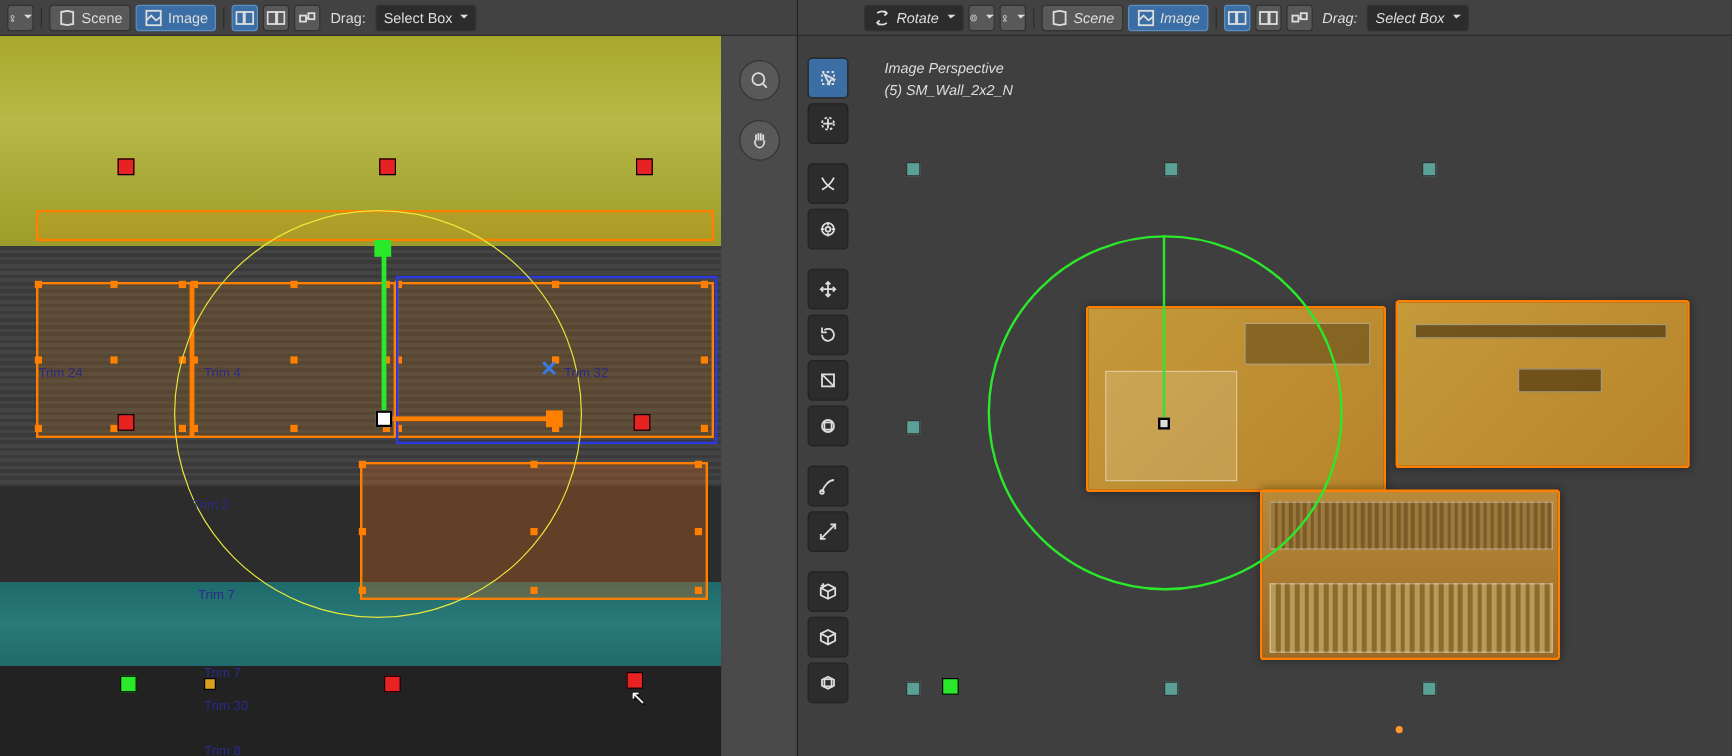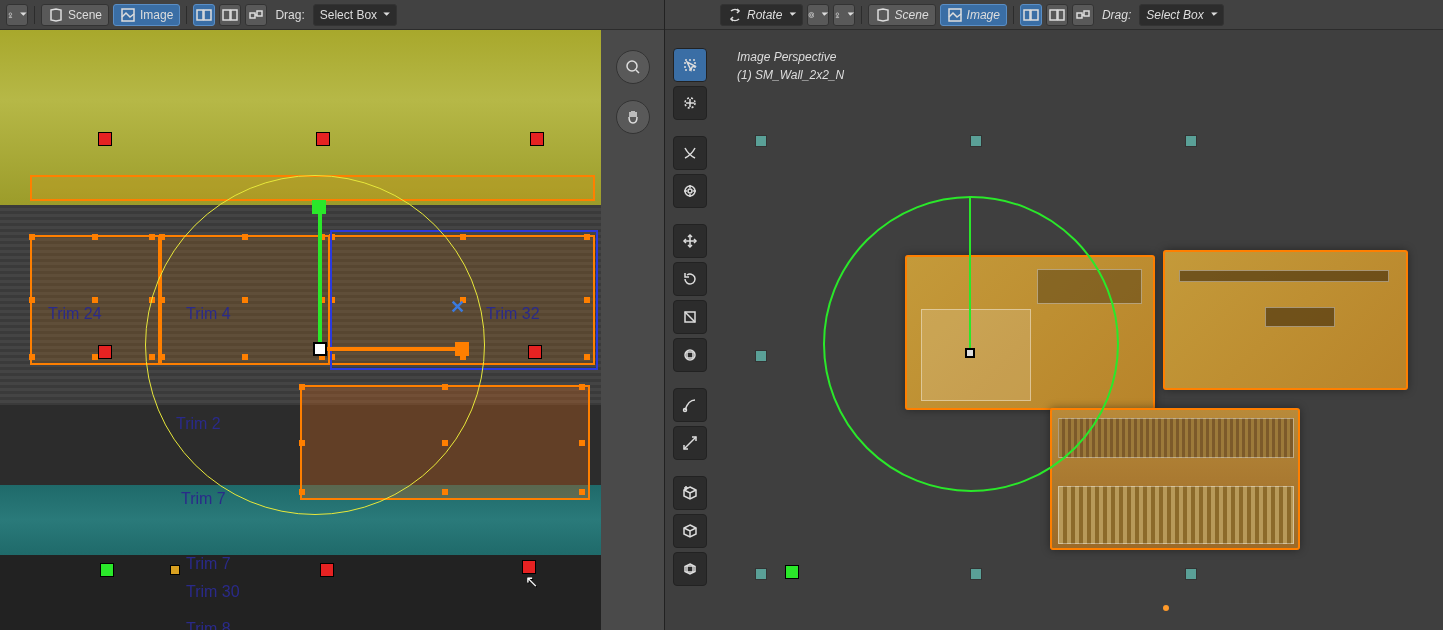--- a/index.html
+++ b/index.html
@@ -34,21 +34,21 @@
 .uv-right-col { position:absolute; right:0; top:0; width:63px; height:100%; background:#4a4a4a; display:flex; flex-direction:column; align-items:center; gap:16px; padding-top:20px; }
 .circ-btn { width:34px; height:34px; border-radius:50%; background:#595959; display:flex; align-items:center; justify-content:center; color:#ddd; font-size:16px; cursor:pointer; border:1px solid #333; }
 
 
 .island { position:absolute; border:2px solid #ff7f00; background:rgba(255,140,0,0.15); }
 .island .dot { position:absolute; width:6px; height:6px; background:#ff7f00; transform:translate(-50%,-50%); }
 .corner-tl{top:0;left:0}.corner-tr{top:0;right:0}.corner-bl{bottom:0;left:0}.corner-br{bottom:0;right:0}
 .mid-t{top:0;left:50%}.mid-b{bottom:0;left:50%}.mid-l{left:0;top:50%}.mid-r{right:0;top:50%}
 .mid-c{left:50%;top:50%}
 
-.trim-label { position:absolute; font-size:16px; color:#2a2a8a; font-weight:500;margin-left:16px; }
+.trim-label { position:absolute; font-size:11px; color:#2a2a8a; font-weight:500; }
 
 .gizmo-circle-y { position:absolute; border:1px solid #e8e83a; border-radius:50%; }
 .gizmo-axis-g { position:absolute; background:#2ae82a; }
 .gizmo-axis-r { position:absolute; background:#ff7f00; }
 .gizmo-handle { position:absolute; width:14px; height:14px; }
 .gh-green { background:#2ae82a; }
 .gh-orange { background:#ff7f00; }
 .gh-center { background:#fff; border:2px solid #000; }
 
 .red-sq { position:absolute; width:14px; height:14px; background:#e62222; border:1px solid #000; }
@@ -395,21 +395,21 @@
           <div class="tool">
             <svg class="ico" viewBox="0 0 16 16">
               <path d="M8 3l5 2.5v5L8 13l-5-2.5v-5z"></path>
               <rect x="5" y="5" width="6" height="6"></rect>
             </svg>
           </div>
         </div>
 
     <div class="persp-text">
       <div>Image Perspective</div>
-      <div>(1) SM_Wall_2x2_N</div>
+      <div>(5) SM_Wall_2x2_N</div>
     </div>
 
     <div class="teal-sq" style="left:90px;top:105px"></div>
     <div class="teal-sq" style="left:305px;top:105px"></div>
     <div class="teal-sq" style="left:520px;top:105px"></div>
     <div class="teal-sq" style="left:90px;top:320px"></div>
     <div class="teal-sq" style="left:520px;top:318px"></div>
     <div class="teal-sq" style="left:90px;top:538px"></div>
     <div class="teal-sq" style="left:305px;top:538px"></div>
     <div class="teal-sq" style="left:520px;top:538px"></div>

